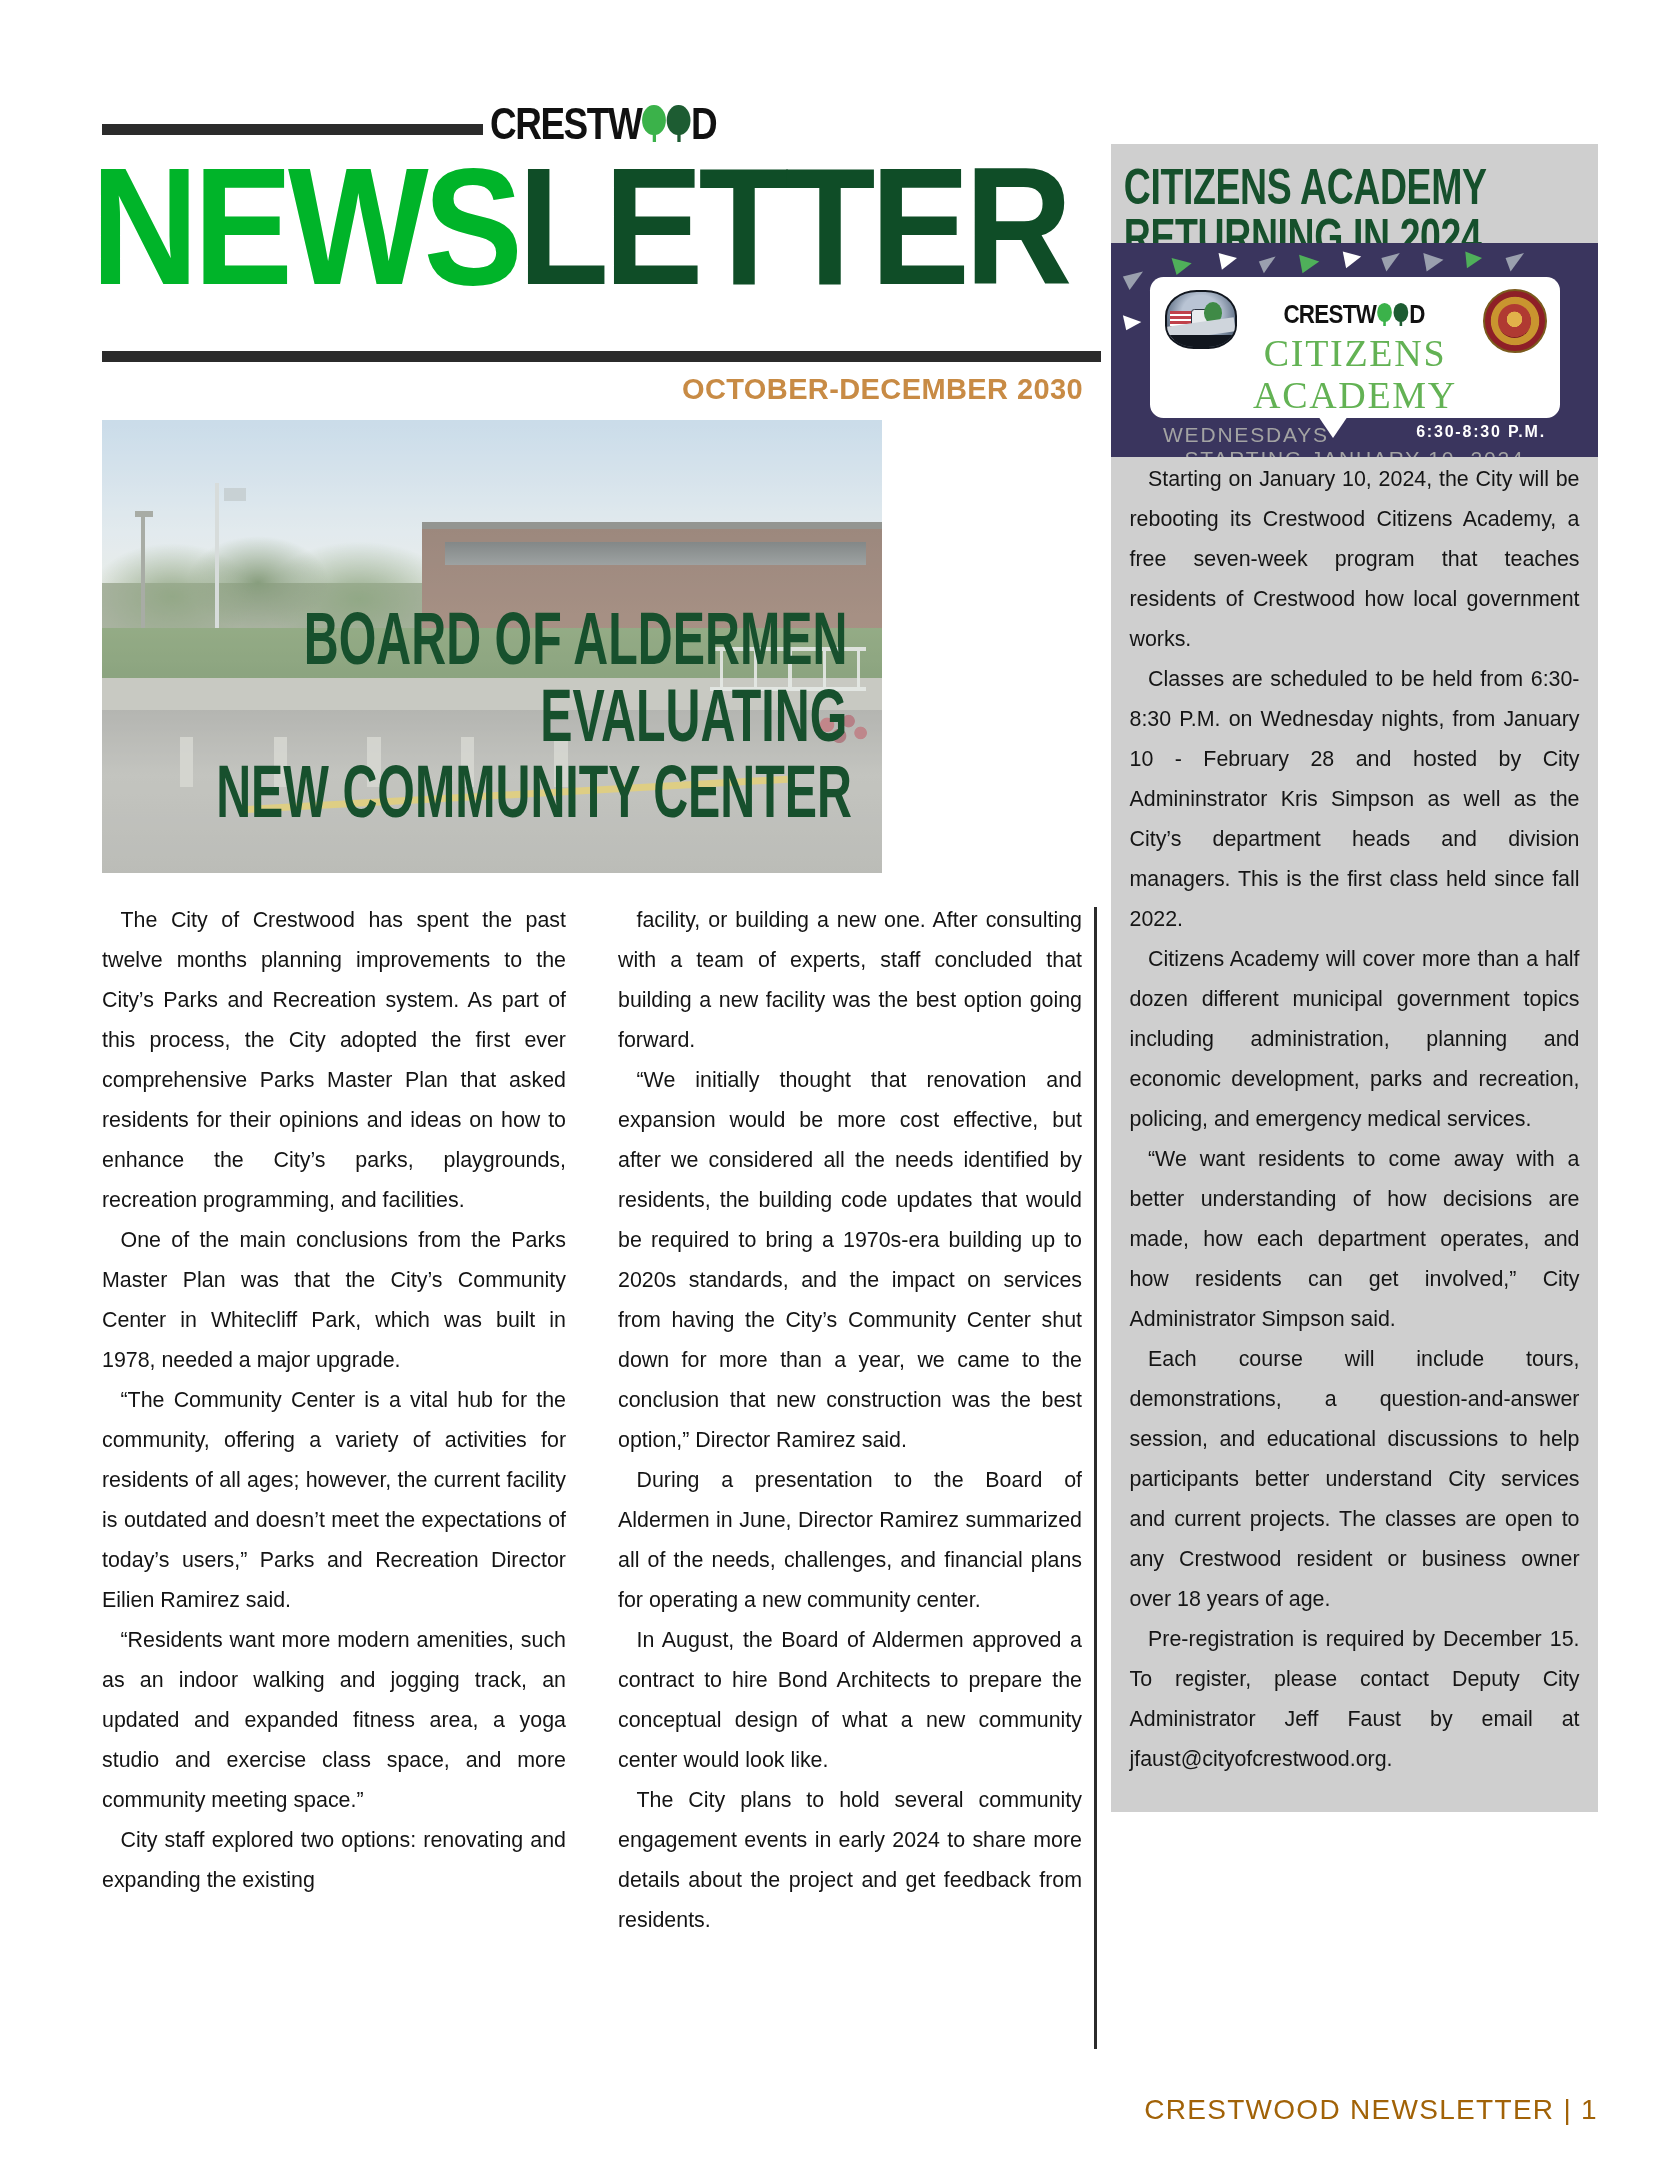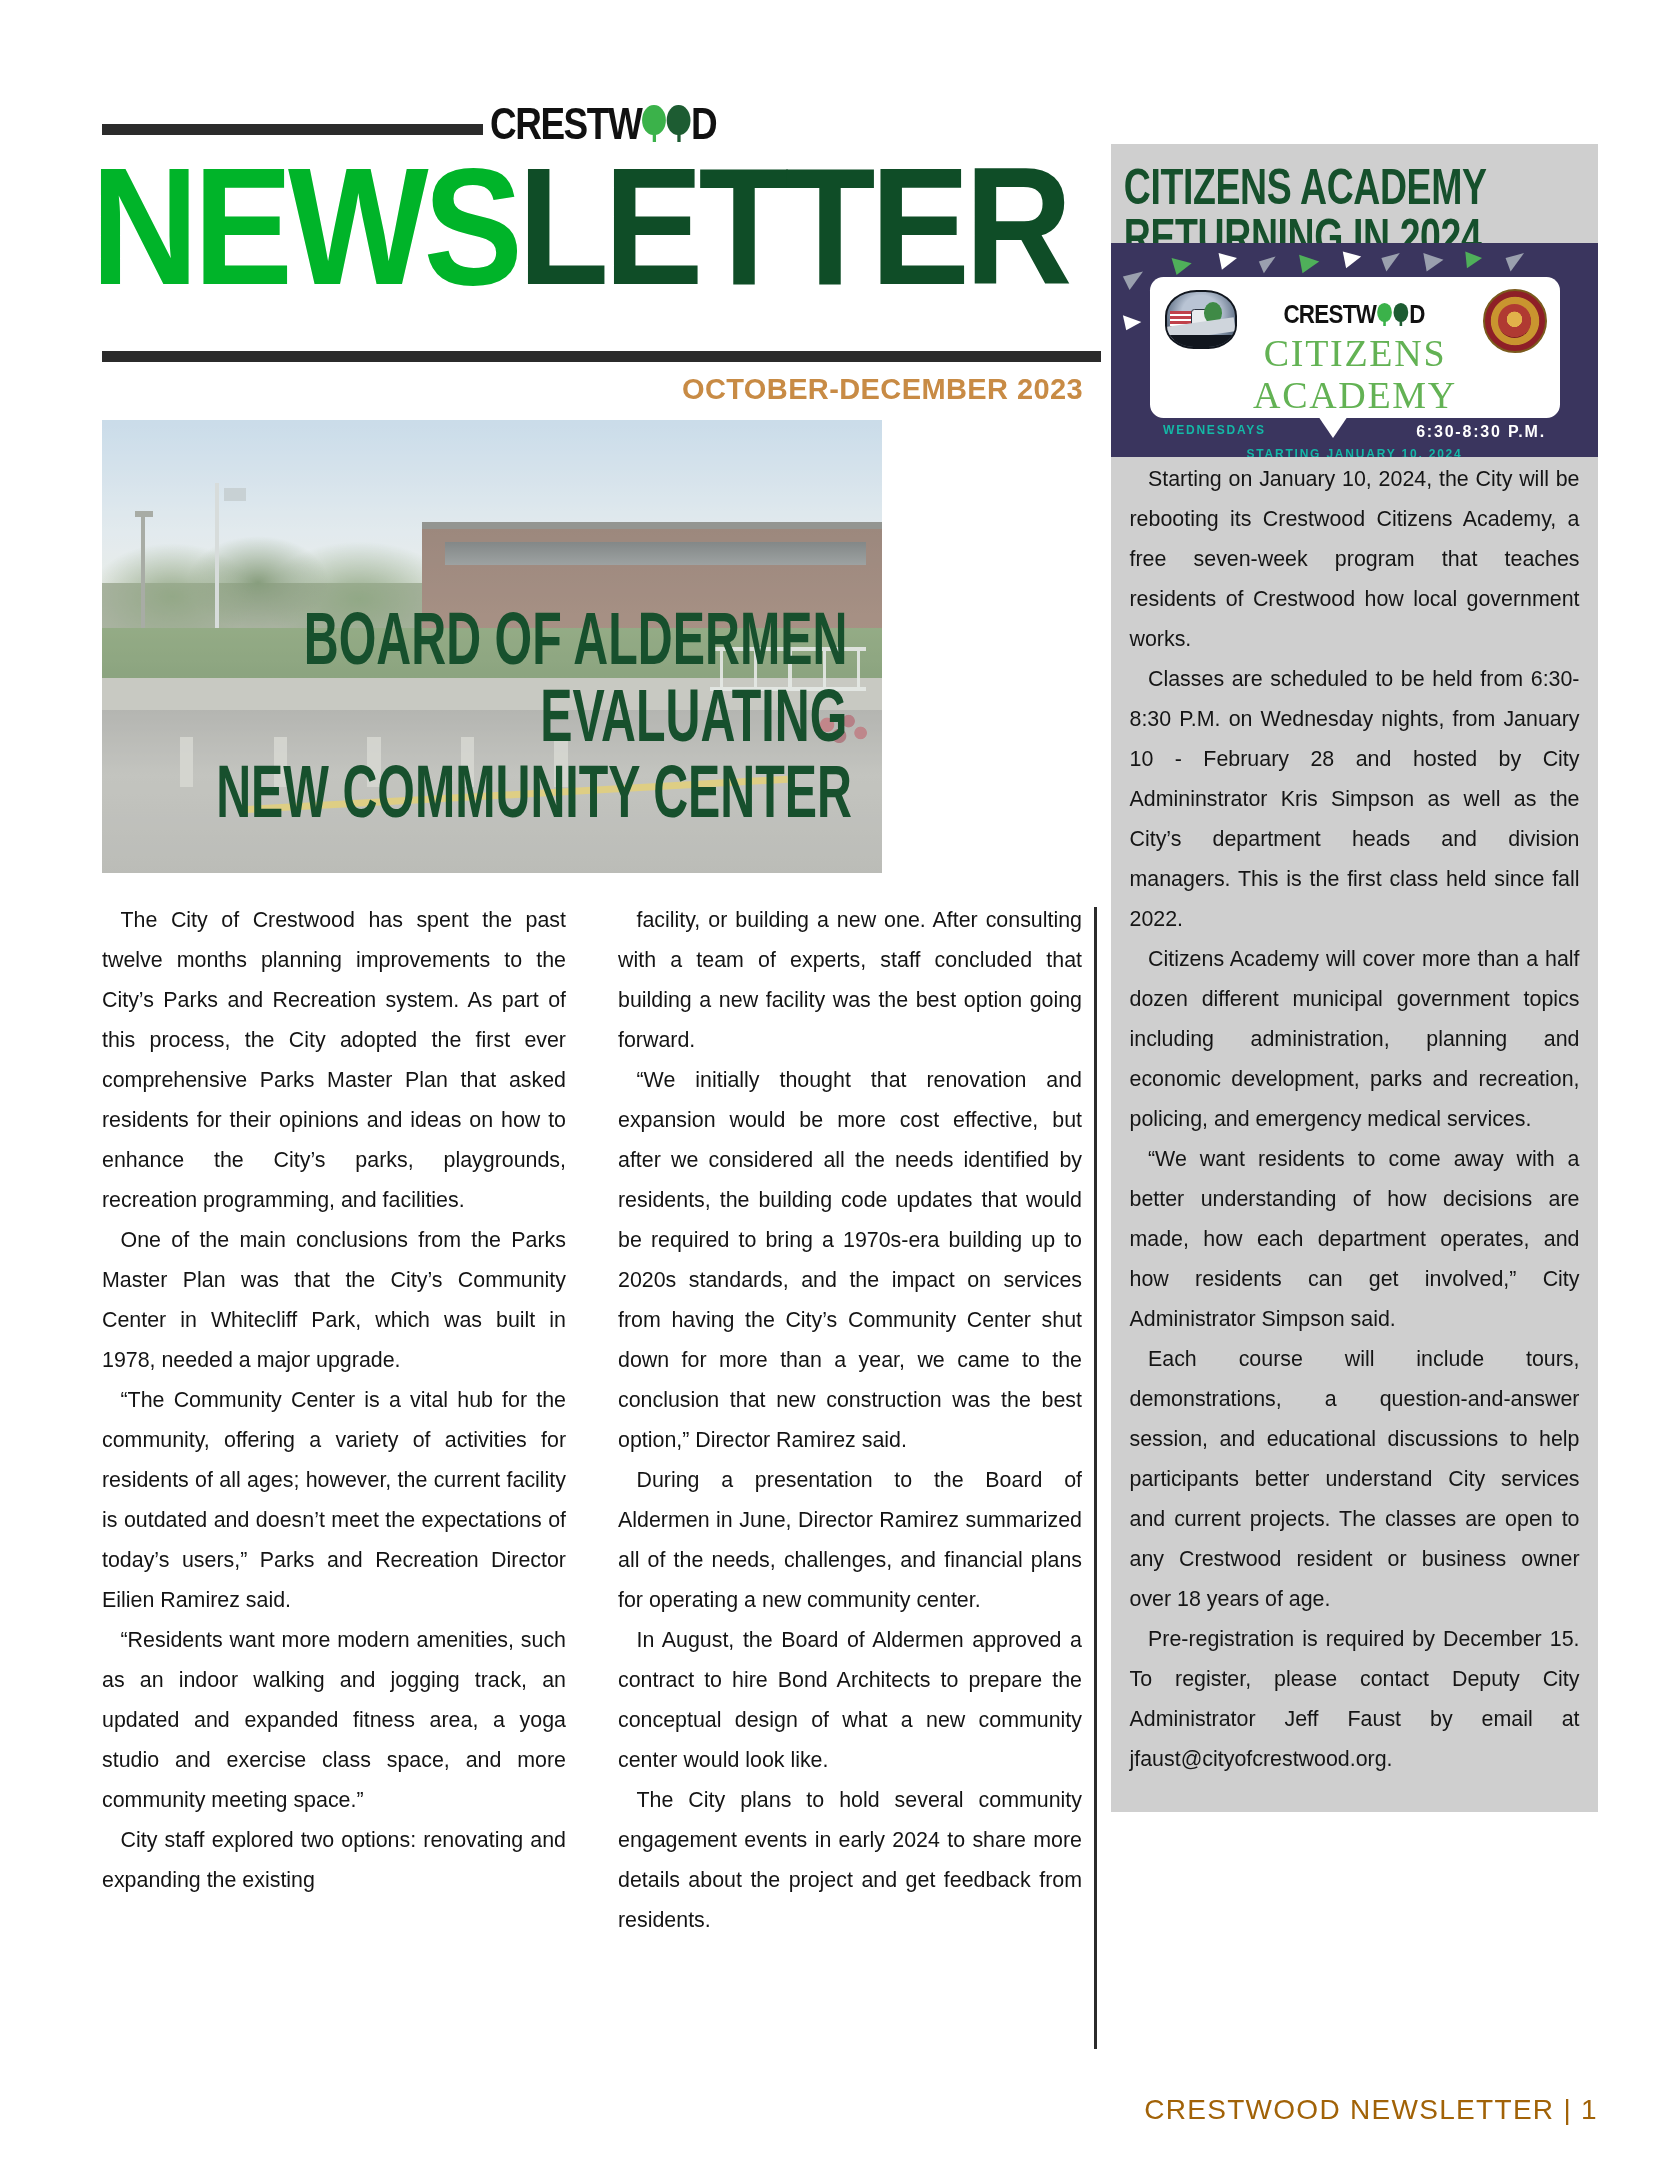--- a/index.html
+++ b/index.html
@@ -165,22 +165,22 @@
   }
   .flyer-brand .tree { display:inline-block; width:17.6px; height:23px; position:relative; margin:0 0.8px; }
   .flyer-brand .tree i { position:absolute; left:0; top:0; width:17.6px; height:18.5px; border-radius:50%; }
   .flyer-brand .tree u { position:absolute; left:7.6px; top:15px; width:2.5px; height:7.6px; }
   .flyer-ca {
     position:absolute; left:0; top:55px; width:410px; text-align:center;
     font-family:"Liberation Serif", serif; color:#63b254;
     font-size:38px; line-height:42px; letter-spacing:1.7px;
   }
   .flyer-wed, .flyer-start {
-    position:absolute; color:#14b8a6; font-size:12px; letter-spacing:1.8px;
-    font-family:"Liberation Sans", sans-serif; font-weight:700;
+    position:absolute; color:#a3a3a3; font-size:21px; letter-spacing:1.8px;
+    font-family:"Liberation Sans", sans-serif; font-weight:400;
   }
   .flyer-wed { left:52px; top:180px; }
   .flyer-time { position:absolute; right:52px; top:180px; color:#fff; font-size:16px; letter-spacing:1.8px; font-weight:600; }
   .flyer-start { left:0; right:0; top:204px; text-align:center; }
 
   .sb-body {
     position:absolute; left:18.5px; right:18.5px; top:315px;
   }
   .sb-body p {
     margin:0; text-align:justify; text-indent:18.5px;
@@ -213,21 +213,21 @@
       <span class="tree tree-b">
           <i></i>
           <u></u>
         </span>
       <span>D</span>
     </div>
     <div class="bigtitle">
       <span class="news">NEWS</span><span class="letter">LETTER</span>
     </div>
     <div class="rule-under"></div>
-    <div class="issue-date">OCTOBER-DECEMBER 2023</div>
+    <div class="issue-date">OCTOBER-DECEMBER 2030</div>
   </div>
 
   <div class="hero">
     <div class="sky"></div>
     <div class="trees"></div>
     <div class="bldg-roof"></div>
     <div class="bldg"></div>
     <div class="bldg-win"></div>
     <div class="flagpole"></div>
     <div class="flag"></div>

